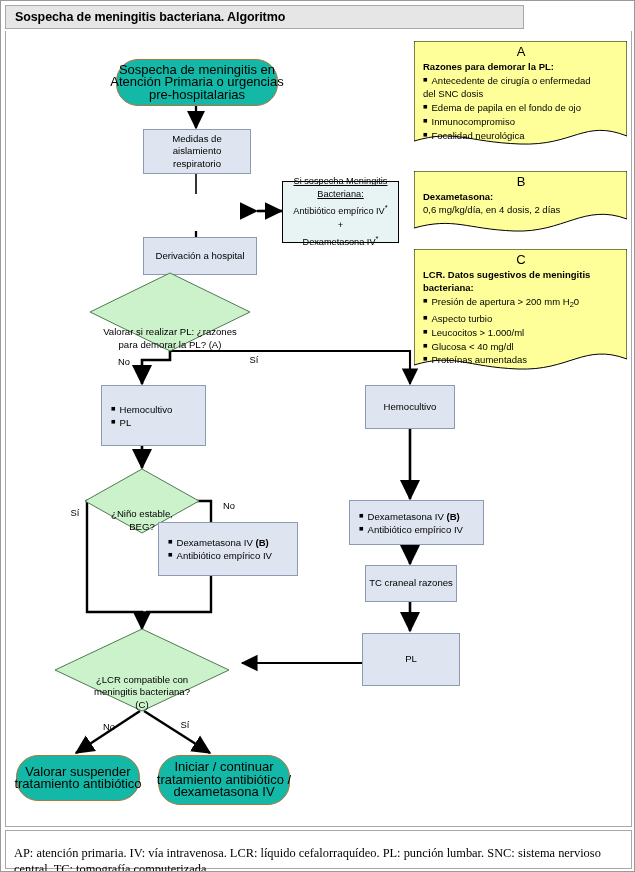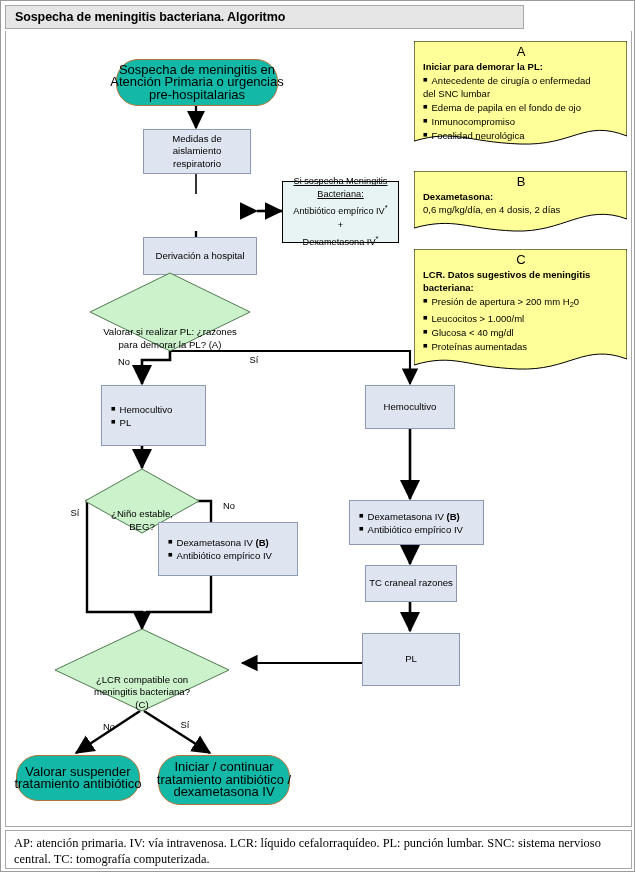--- a/index.html
+++ b/index.html
@@ -54,21 +54,21 @@
   
   #footer {
     position: absolute;
     left: 4px;
     top: 829px;
     width: 627px;
     height: 39px;
     border: 1px solid #a8a8a8;
     box-sizing: border-box;
     background: #fff;
-    padding: 5px 8px 0 8px;
+    padding: 15px 8px 0 8px;
   }
   #footer .f {
     font-family: "Liberation Serif", serif;
     font-size: 12.4px;
     line-height: 15.5px;
     color: #000;
   }
 
   
   .node {
@@ -374,23 +374,23 @@
         <span class="bullet-line">dexametasona IV</span>
       </div>
     </div>
 
     <div class="refbox" style="left:408px; top:10px; width:213px; height:110px;">
       <svg width="213" height="110" viewBox="0 0 213 110">
         <path d="M0,0 L213,0 L213,95 C170,78 160,105 106,103 C52,101 42,88 0,100 Z" fill="#ffff99" stroke="#000" stroke-width="1"></path>
       </svg>
       <div class="ref-inner">
         <div class="ref-letter">A</div>
-        <div class="ref-head">Iniciar para demorar la PL:</div>
+        <div class="ref-head">Razones para demorar la PL:</div>
         <div class="sq">Antecedente de cirugía o enfermedad</div>
-        <div>del SNC lumbar</div>
+        <div>del SNC dosis</div>
         <div class="sq">Edema de papila en el fondo de ojo</div>
         <div class="sq">Inmunocompromiso</div>
         <div class="sq">Focalidad neurológica</div>
       </div>
     </div>
 
     <div class="refbox" style="left:408px; top:140px; width:213px; height:68px;">
       <svg width="213" height="68" viewBox="0 0 213 68">
         <path d="M0,0 L213,0 L213,48 C170,32 150,62 100,60 C52,58 40,46 0,57 Z" fill="#ffff99" stroke="#000" stroke-width="1"></path>
       </svg>
@@ -403,20 +403,21 @@
 
     <div class="refbox" style="left:408px; top:218px; width:213px; height:128px;">
       <svg width="213" height="128" viewBox="0 0 213 128">
         <path d="M0,0 L213,0 L213,110 C170,94 156,122 104,120 C52,118 40,104 0,116 Z" fill="#ffff99" stroke="#000" stroke-width="1"></path>
       </svg>
       <div class="ref-inner">
         <div class="ref-letter">C</div>
         <div class="ref-head">LCR. Datos sugestivos de meningitis</div>
         <div class="ref-head">bacteriana:</div>
         <div class="sq"><span>Presión de apertura &gt; 200 mm H</span><span class="sub">2</span><span>0</span></div>
+        <div class="sq">Aspecto turbio</div>
         <div class="sq">Leucocitos &gt; 1.000/ml</div>
         <div class="sq">Glucosa &lt; 40 mg/dl</div>
         <div class="sq">Proteínas aumentadas</div>
       </div>
     </div>
 
   </div>
 
   <div id="footer">
     <div class="f">AP: atención primaria. IV: vía intravenosa. LCR: líquido cefalorraquídeo. PL: punción lumbar. SNC: sistema nervioso</div>

